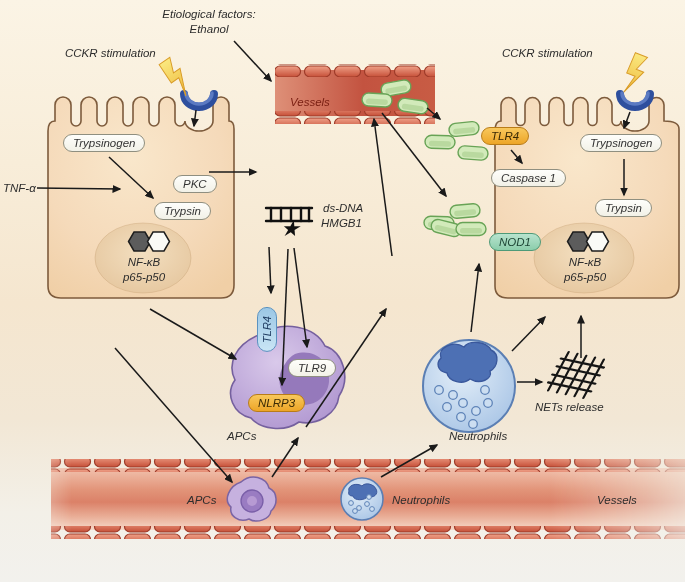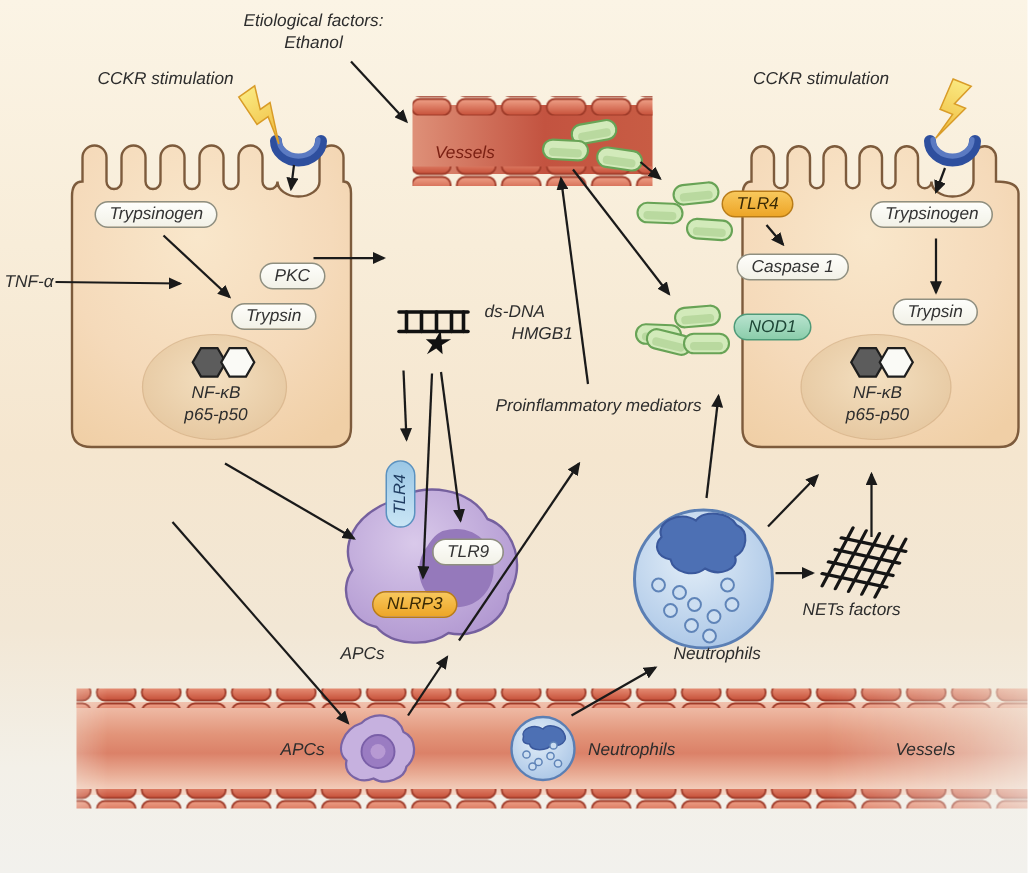--- a/index.html
+++ b/index.html
@@ -12,21 +12,21 @@
   svg{position:absolute;left:0;top:0;}
   .lbl{position:absolute;font-size:11.5px;line-height:1.28;color:#2d2d2d;white-space:nowrap;z-index:5;}
   .ctr{text-align:center;}
   .vred{color:#7b2013;}
   .pill{
     position:absolute;z-index:6;font-size:11.5px;color:#333;white-space:nowrap;
     background:linear-gradient(#fefefb,#f2f1e7);
     border:1.2px solid #8f8f80;border-radius:11px;padding:2px 9px;
   }
   .pill.orange{background:linear-gradient(#f8c85c,#eda527);border-color:#b97c18;color:#3a2a05;}
-  .pill.teal{background:linear-gradient(#b8e3ce,#8bcdab);border-color:#4e9a78;color:#1e4636;}
+  .pill.teal{background:linear-gradient(#b8e3ce,#8bcdab);border-color:#4e9a78;color:#1e4636;margin-top:24px;}
   .pill.vblue{
     background:linear-gradient(#c9e5f5,#9bc7e5);border-color:#5b92c0;color:#1d3a5f;
     writing-mode:vertical-rl;transform:rotate(180deg);
     padding:8px 3px;border-radius:12px;text-align:center;font-size:11px;
   }
   .star{position:absolute;z-index:5;font-size:22px;color:#111;line-height:1;}
 </style>
 </head>
 <body>
 
@@ -290,39 +290,38 @@
   <div>Etiological factors:</div>
   <div>Ethanol</div>
 </div>
 <div class="lbl" style="left:62px;top:46px;">CCKR stimulation</div>
 <div class="lbl" style="left:499px;top:46px;">CCKR stimulation</div>
 <div class="lbl vred" style="left:287px;top:95px;">Vessels</div>
 
 <div class="lbl" style="left:0px;top:181px;">TNF-α</div>
 
 <div class="lbl" style="left:320px;top:201px;">ds-DNA</div>
-<div class="lbl" style="left:318px;top:216px;margin-left:20px;">HMGB1</div>
+<div class="lbl" style="left:318px;top:216px;">HMGB1</div>
 <div class="star" style="left:277px;top:218px;">★</div>
 
 <div class="lbl ctr" style="left:321px;top:264px;width:150px;">
-  <div>Proinflammatory mediators</div>
 </div>
 
 <div class="lbl ctr" style="left:101px;top:255px;width:80px;">
   <div>NF-κB</div>
   <div>p65-p50</div>
 </div>
 <div class="lbl ctr" style="left:542px;top:255px;width:80px;">
   <div>NF-κB</div>
   <div>p65-p50</div>
 </div>
 
 <div class="lbl" style="left:224px;top:429px;">APCs</div>
 <div class="lbl" style="left:446px;top:429px;">Neutrophils</div>
-<div class="lbl" style="left:532px;top:400px;">NETs factors</div>
+<div class="lbl" style="left:532px;top:400px;">NETs release</div>
 <div class="lbl" style="left:184px;top:493px;">APCs</div>
 <div class="lbl" style="left:389px;top:493px;">Neutrophils</div>
 <div class="lbl" style="left:594px;top:493px;">Vessels</div>
 
 <div class="pill" style="left:60px;top:134px;">Trypsinogen</div>
 <div class="pill" style="left:170px;top:131px;margin-top:44px;">PKC</div>
 <div class="pill" style="left:151px;top:202px;">Trypsin</div>
 
 <div class="pill orange" style="left:478px;top:127px;">TLR4</div>
 <div class="pill" style="left:488px;top:169px;text-align:center;">Caspase 1</div>

